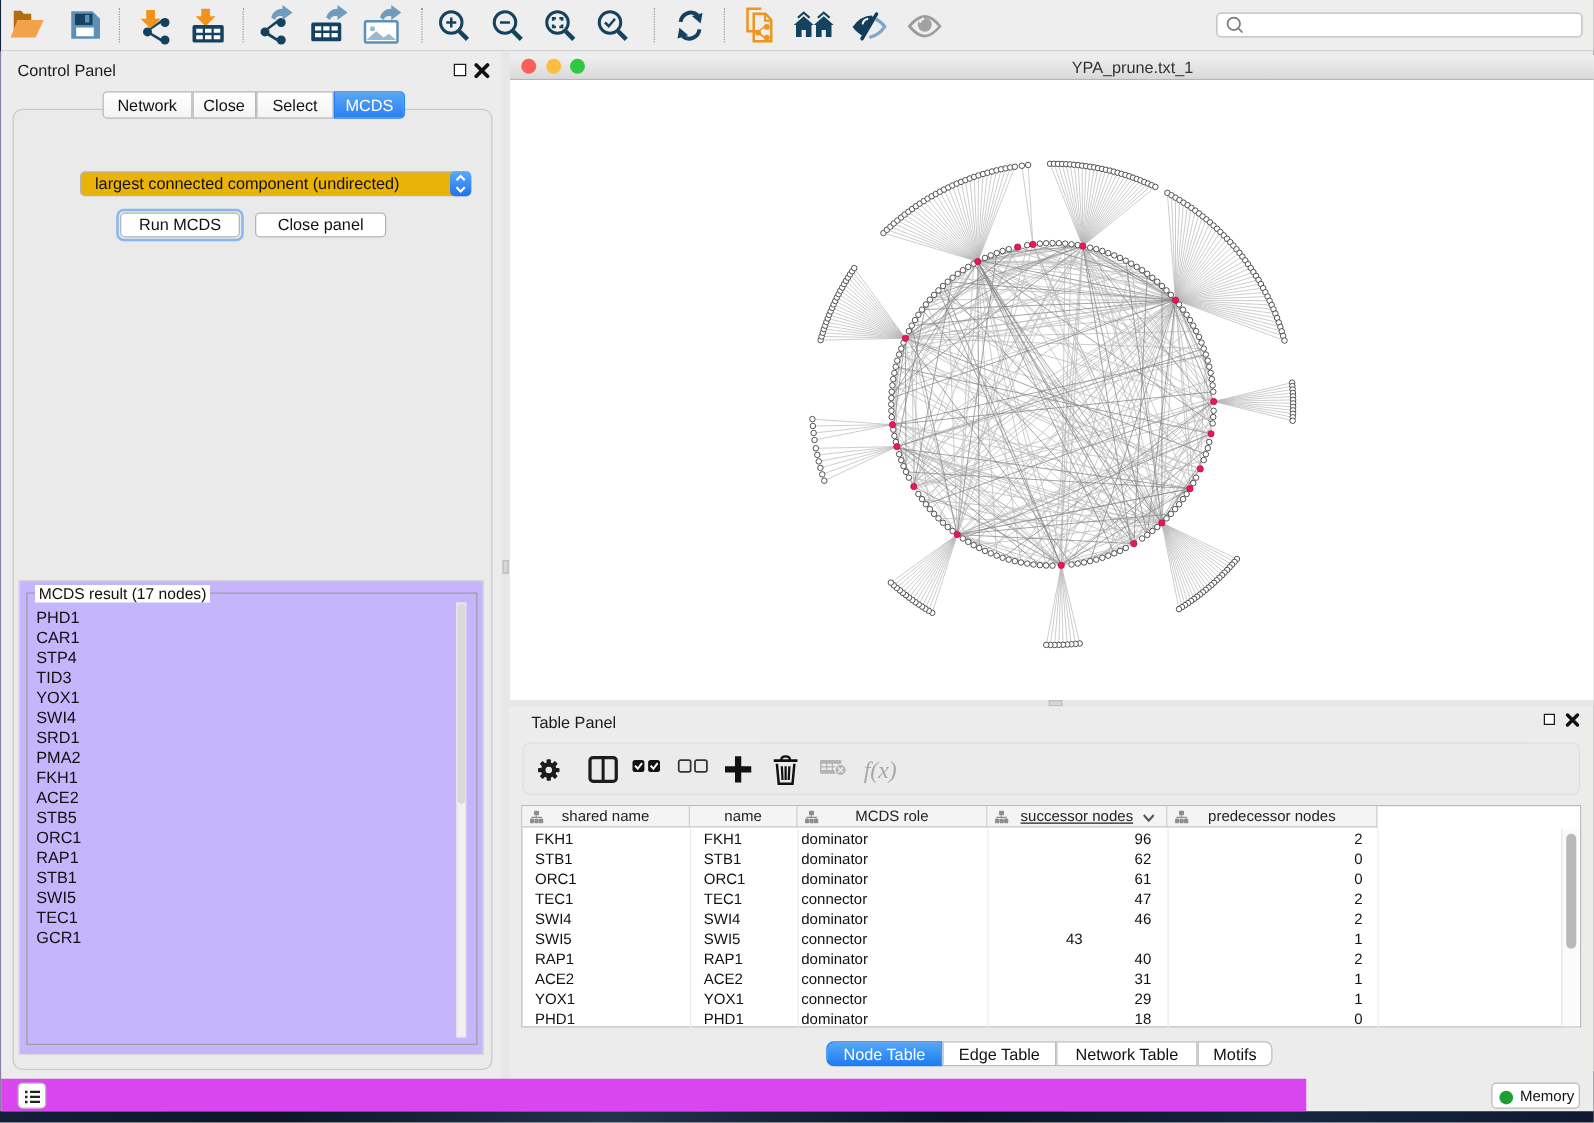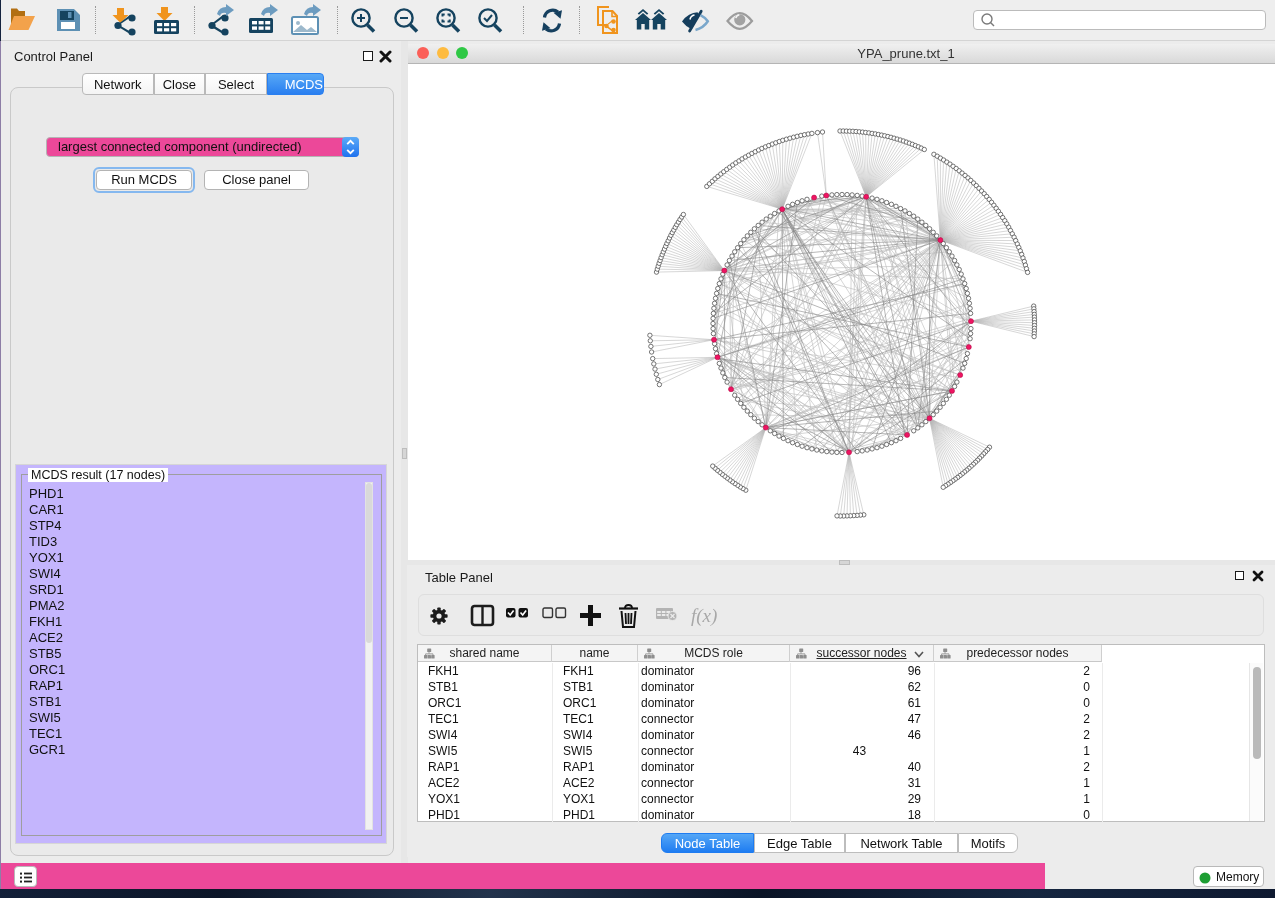--- a/index.html
+++ b/index.html
@@ -11,25 +11,25 @@
   border-bottom:1px solid #d4d4d4; }
 .tsep { position:absolute; top:6px; height:28px; width:0; border-left:1px dotted #9a9a9a; }
 .searchbox { position:absolute; left:972px; top:10px; width:293px; height:20px; background:#fff;
   border:1px solid #bbb; border-radius:4px; }
 .cp { position:absolute; left:0; top:41px; width:400px; height:822px; background:#ececec; }
 .cp-title { position:absolute; left:13px; top:49px; font-size:13px; color:#1a1a1a; }
 .float-sq { position:absolute; width:10px; height:10px; border:1.6px solid #1a1a1a; background:#fff; }
 .tabs { position:absolute; top:73px; height:22px; font-size:13px; z-index:5; }
 .tab { position:absolute; top:0; height:22px; line-height:21px; text-align:center;
   background:linear-gradient(#ffffff,#f4f4f4); border:1px solid #b9b9b9; color:#111; }
-.tab.sel { background:linear-gradient(#57a8f6,#2a7ff0); color:#fff; border-color:#2a7ff0;text-align:right; }
+.tab.sel { background:linear-gradient(#57a8f6,#2a7ff0); color:#fff; border-color:#2a7ff0; }
 .cp-box { position:absolute; left:9px; top:87px; width:384px; height:769px; background:#eaeaea;
   border:1px solid #c9c9c9; border-radius:8px; }
 .opt-label { position:absolute; left:0; top:113px; width:400px; text-align:center; font-size:13px; color:#111; }
-.selectbox { position:absolute; left:45px; top:137px; width:313px; height:20px; background:#ec4899;
+.selectbox { position:absolute; left:63px; top:137px; width:313px; height:20px; background:#eab308;
   border:1px solid #b4b4b4; border-radius:4px; font-size:13px; line-height:18px; color:#111;
   padding-left:11px; }
 .stepper { position:absolute; right:-1px; top:-1px; width:17px; height:20px; border-radius:4px;
   background:linear-gradient(#5babf8,#1f72ee); }
 .btn { position:absolute; height:20px; background:#fff;
   border:1px solid #b4b4b4; border-radius:4px; font-size:13px; text-align:center; line-height:18px; color:#111; }
 .focusring { position:absolute; left:92px; top:167px; width:102px; height:26px; border:2.5px solid #85b8ef; border-radius:6px; }
 .listwrap { position:absolute; left:14px; top:464px; width:372px; height:380px; background:#c4b5fd;
   border:1px solid #d6d6d6; }
 .fieldset { position:absolute; left:5px; top:9px; width:361px; height:362px;
@@ -53,21 +53,21 @@
 .tbl-head { position:absolute; left:0; top:0; width:846px; height:17px; font-size:12px; color:#222; }
 .tbl-headbg { position:absolute; left:0; top:0; width:684px; height:17px; background:#f4f4f4; border-bottom:1px solid #c8c8c8; }
 .hcell { position:absolute; top:0; height:17px; line-height:16px; text-align:center; border-right:1px solid #cfcfcf; }
 .trow { position:absolute; font-size:12px; color:#111; height:16px; line-height:16px; }
 .tscroll { position:absolute; right:1px; top:18px; width:14px; height:158px; background:#fbfbfb; border-left:1px solid #e6e6e6;}
 .tthumb { position:absolute; left:3px; top:4px; width:8px; height:92px; background:#b9b9b9; border-radius:4px;}
 .seg { position:absolute; top:268px; height:20px; font-size:13px; }
 .segbtn { position:absolute; top:0; height:20px; line-height:19px; text-align:center; background:#fff;
   border:1px solid #bdbdbd; color:#111; }
 .segbtn.sel { background:linear-gradient(#55a7f6,#1e7cf1); color:#fff; border-color:#1e7cf1; }
-.statusbar { position:absolute; left:0; top:863px; width:1044px; height:26px; background:#ec4899;padding-left:45px; }
+.statusbar { position:absolute; left:0; top:863px; width:1044px; height:26px; background:#d946ef;padding-left:45px; }
 .sbtn { position:absolute; background:#fff; border:1px solid #b9b9b9; border-radius:4px; }
 .memtext { font-size:12px; color:#111; position:absolute; left:22px; top:3px; }
 </style></head>
 <body>
 <div class="lstrip"></div>
 <div class="app">
 <div class="toolbar">
       <div class="tsep" style="left:94px"></div>
       <div class="tsep" style="left:193px"></div>
       <div class="tsep" style="left:336px"></div>

